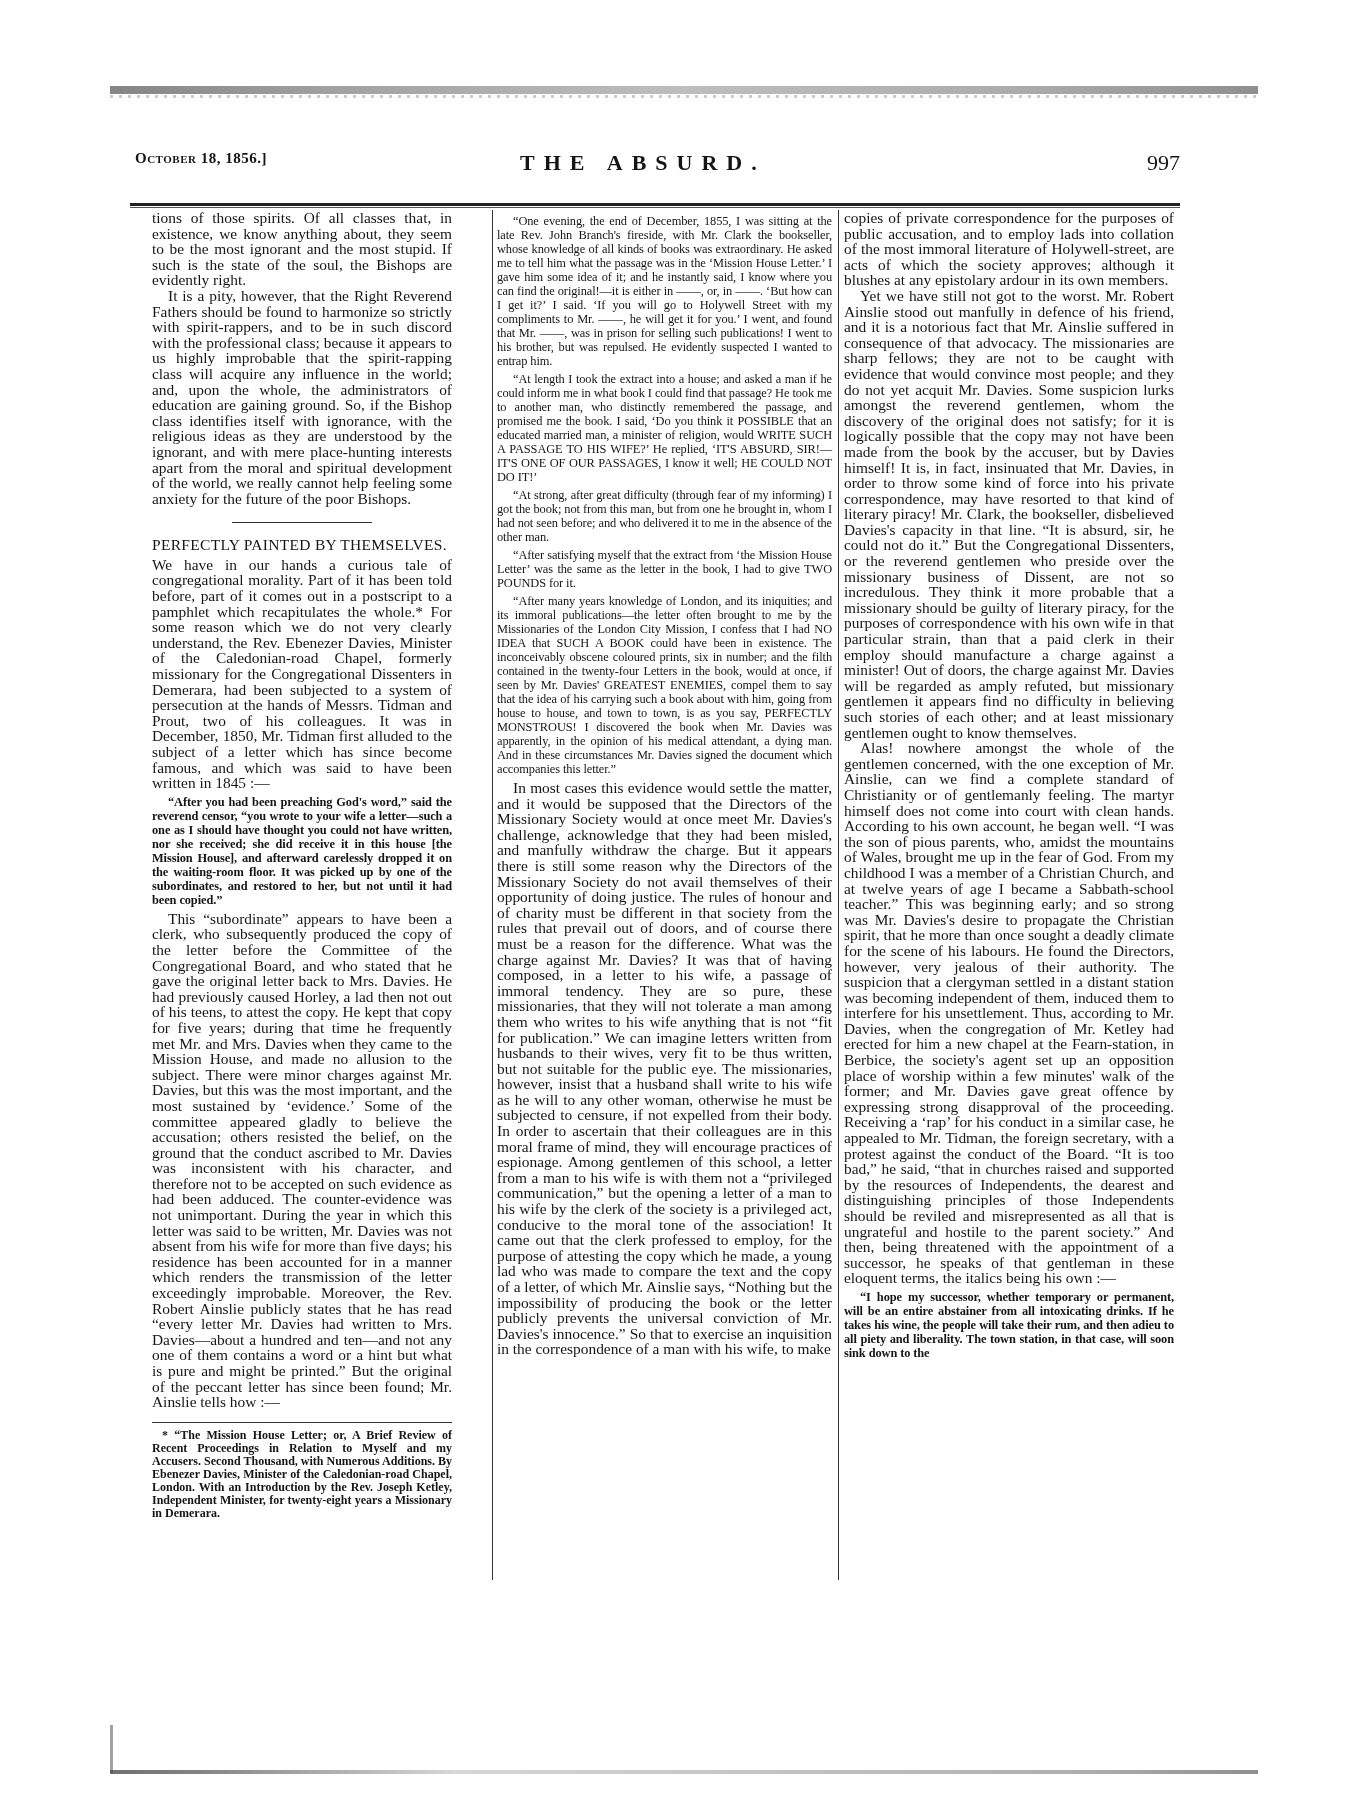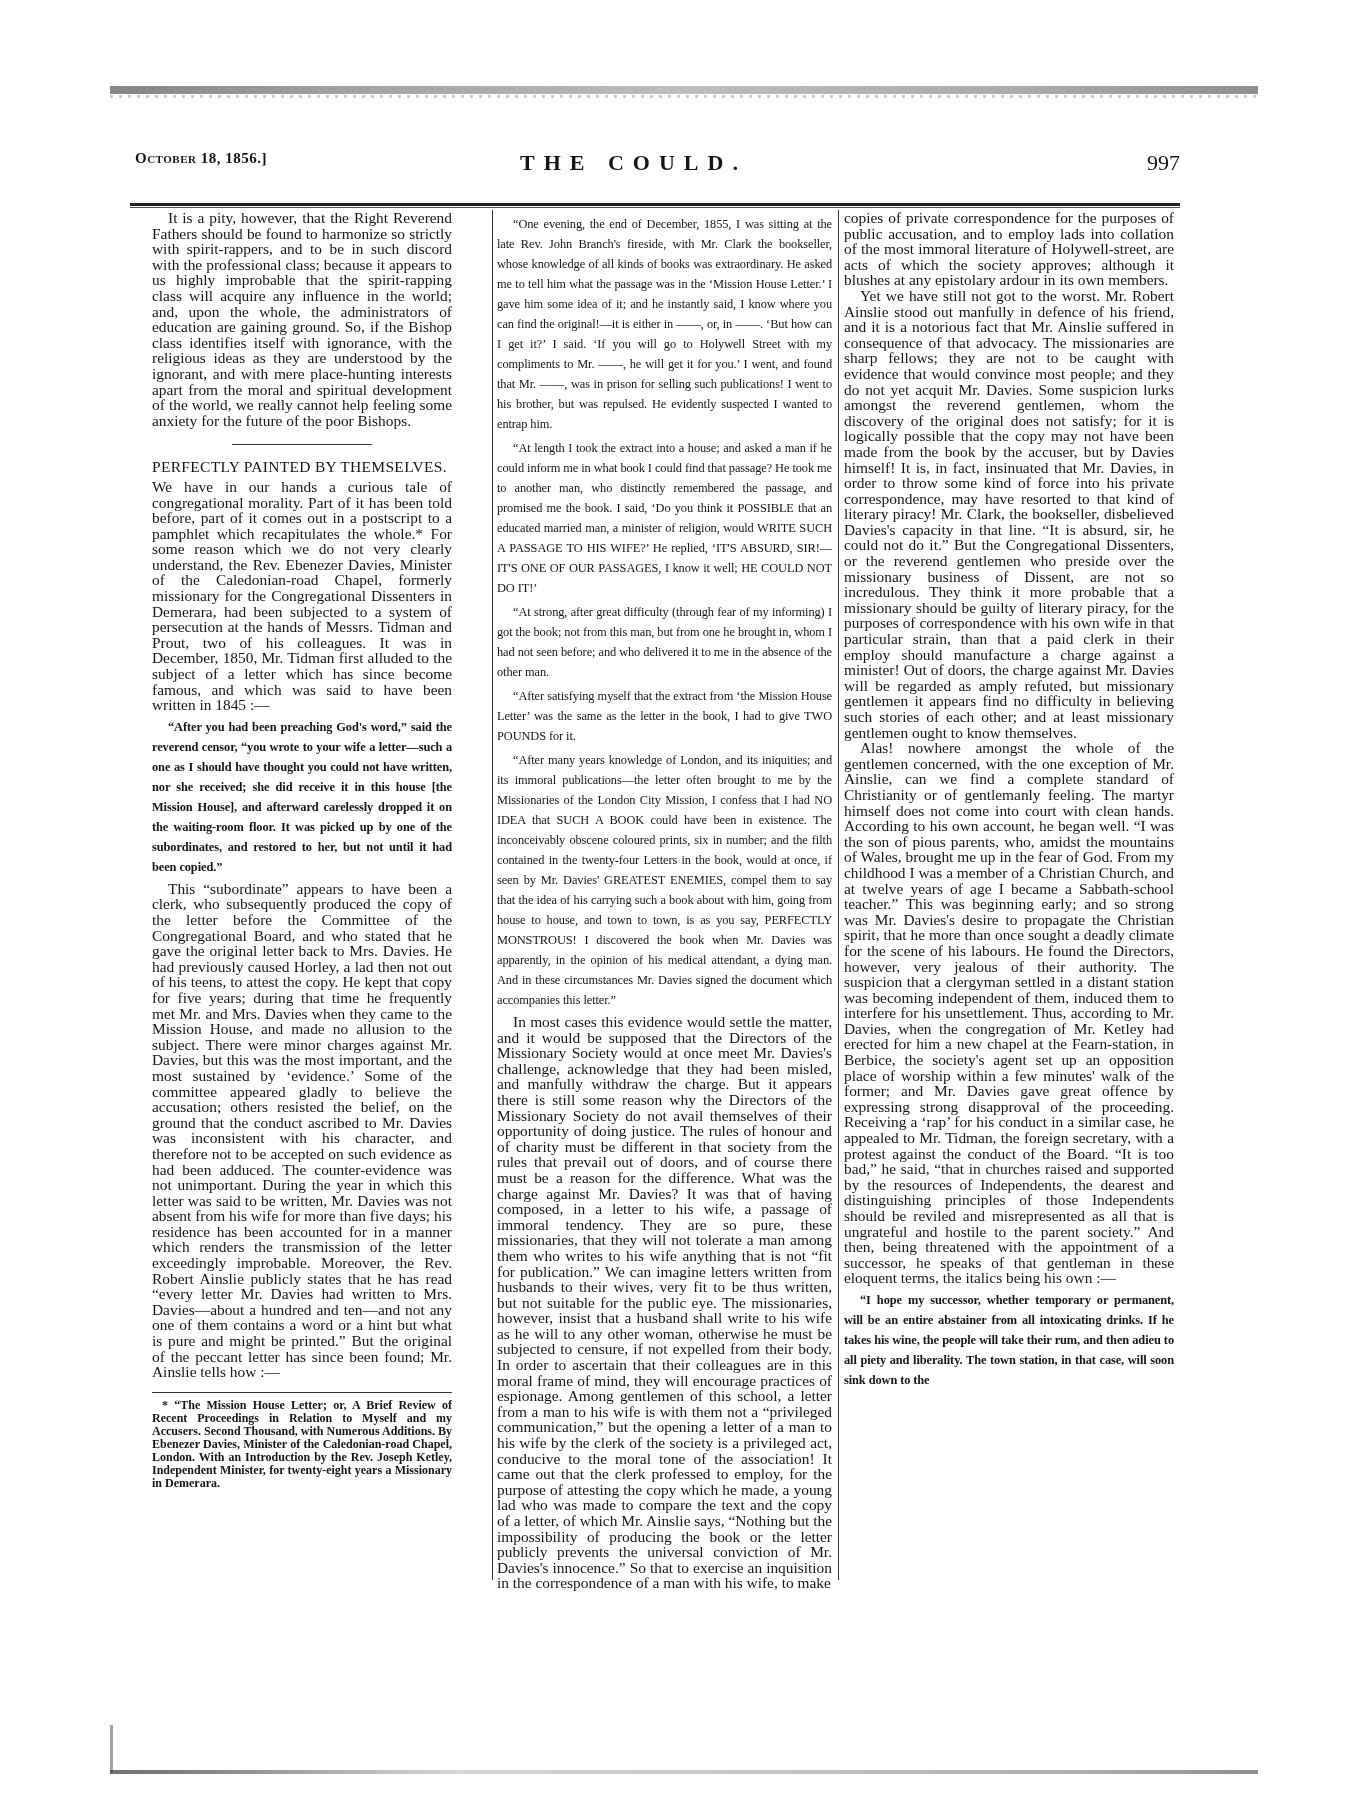--- a/index.html
+++ b/index.html
@@ -23,45 +23,46 @@
   .col { position: absolute; top: 210px; font-size: 15.4px; line-height: 15.6px; text-align: justify; }
   .col1 { left: 152px; width: 300px; }
   .col2 { left: 497px; width: 335px; }
   .col3 { left: 844px; width: 330px; }
   .vrule { position: absolute; top: 210px; width: 1px; background: #333; }
   .v1 { left: 492px; height: 1370px; }
   .v2 { left: 838px; height: 1370px; }
 
   p { margin: 0; text-indent: 16px; }
   p.noindent { text-indent: 0; }
-  .quote { font-size: 12.4px; line-height: 20px; margin: 4px 0 4px 0; font-weight: bold; letter-spacing: -.1px; }
+  .quote { font-size: 12.4px; line-height: 14px; margin: 4px 0 4px 0; font-weight: bold; letter-spacing: -.1px; }
   .quote.light { font-weight: normal; }
   .heading { font-size: 15.5px; letter-spacing: .3px; margin: 6px 0 4px 0; text-indent: 0; }
   .sep { width: 140px; height: 1px; background: #333; margin: 16px auto 14px auto; }
   .fnrule { width: 300px; height: 1px; background: #333; margin: 12px 0 6px 0; }
   .footnote { font-size: 12px; line-height: 13px; font-weight: bold; text-indent: 10px; }
 </style>
 </head>
 <body>
 
 <div class="scan-edge-top"></div>
 <div class="scan-edge-top2"></div>
 
 <div class="masthead">
   <span class="date">October 18, 1856.]</span>
-  <span class="title">THE COULD.</span>
+  <span class="title">THE ABSURD.</span>
   <span class="pageno">997</span>
 </div>
 <div class="rule-thick"></div>
 <div class="rule-thin"></div>
 
 <div class="vrule v1"></div>
 <div class="vrule v2"></div>
 
 <div class="col col1">
+  <p class="noindent">tions of those spirits. Of all classes that, in existence, we know anything about, they seem to be the most ignorant and the most stupid. If such is the state of the soul, the Bishops are evidently right.</p>
   <p>It is a pity, however, that the Right Reverend Fathers should be found to harmonize so strictly with spirit-rappers, and to be in such discord with the professional class; because it appears to us highly improbable that the spirit-rapping class will acquire any influence in the world; and, upon the whole, the administrators of education are gaining ground. So, if the Bishop class identifies itself with ignorance, with the religious ideas as they are understood by the ignorant, and with mere place-hunting interests apart from the moral and spiritual development of the world, we really cannot help feeling some anxiety for the future of the poor Bishops.</p>
   <div class="sep"></div>
   <p class="heading">PERFECTLY PAINTED BY THEMSELVES.</p>
   <p class="noindent">We have in our hands a curious tale of congregational morality. Part of it has been told before, part of it comes out in a postscript to a pamphlet which recapitulates the whole.* For some reason which we do not very clearly understand, the Rev. Ebenezer Davies, Minister of the Caledonian-road Chapel, formerly missionary for the Congregational Dissenters in Demerara, had been subjected to a system of persecution at the hands of Messrs. Tidman and Prout, two of his colleagues. It was in December, 1850, Mr. Tidman first alluded to the subject of a letter which has since become famous, and which was said to have been written in 1845 :—</p>
   <p class="quote">“After you had been preaching God's word,” said the reverend censor, “you wrote to your wife a letter—such a one as I should have thought you could not have written, nor she received; she did receive it in this house [the Mission House], and afterward carelessly dropped it on the waiting-room floor. It was picked up by one of the subordinates, and restored to her, but not until it had been copied.”</p>
   <p>This “subordinate” appears to have been a clerk, who subsequently produced the copy of the letter before the Committee of the Congregational Board, and who stated that he gave the original letter back to Mrs. Davies. He had previously caused Horley, a lad then not out of his teens, to attest the copy. He kept that copy for five years; during that time he frequently met Mr. and Mrs. Davies when they came to the Mission House, and made no allusion to the subject. There were minor charges against Mr. Davies, but this was the most important, and the most sustained by ‘evidence.’ Some of the committee appeared gladly to believe the accusation; others resisted the belief, on the ground that the conduct ascribed to Mr. Davies was inconsistent with his character, and therefore not to be accepted on such evidence as had been adduced. The counter-evidence was not unimportant. During the year in which this letter was said to be written, Mr. Davies was not absent from his wife for more than five days; his residence has been accounted for in a manner which renders the transmission of the letter exceedingly improbable. Moreover, the Rev. Robert Ainslie publicly states that he has read “every letter Mr. Davies had written to Mrs. Davies—about a hundred and ten—and not any one of them contains a word or a hint but what is pure and might be printed.” But the original of the peccant letter has since been found; Mr. Ainslie tells how :—</p>
   <div class="fnrule"></div>
   <p class="footnote">* “The Mission House Letter; or, A Brief Review of Recent Proceedings in Relation to Myself and my Accusers. Second Thousand, with Numerous Additions. By Ebenezer Davies, Minister of the Caledonian-road Chapel, London. With an Introduction by the Rev. Joseph Ketley, Independent Minister, for twenty-eight years a Missionary in Demerara.</p>
 </div>
 

